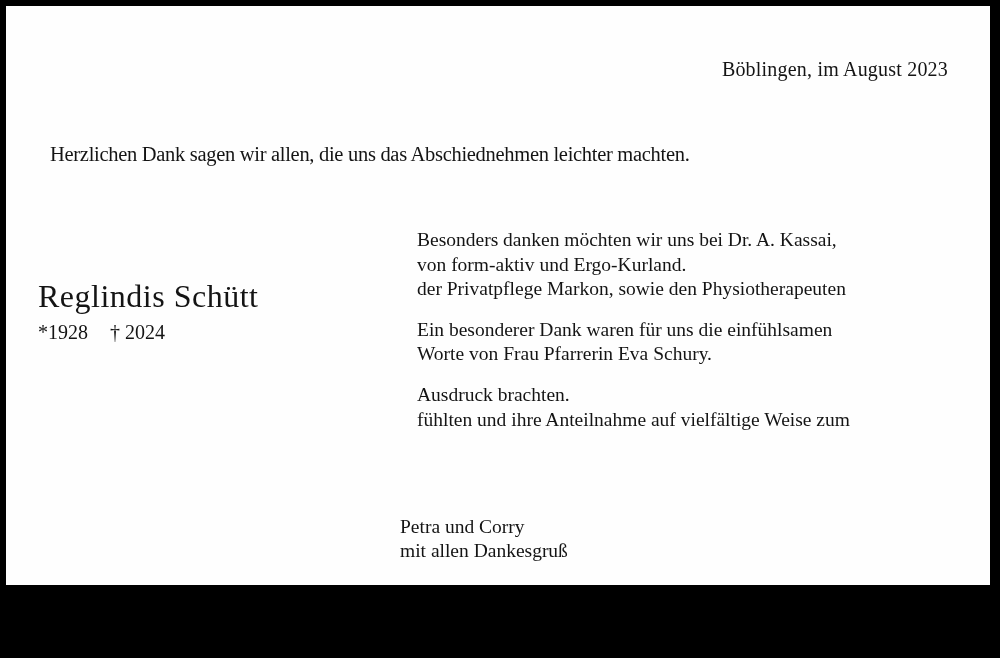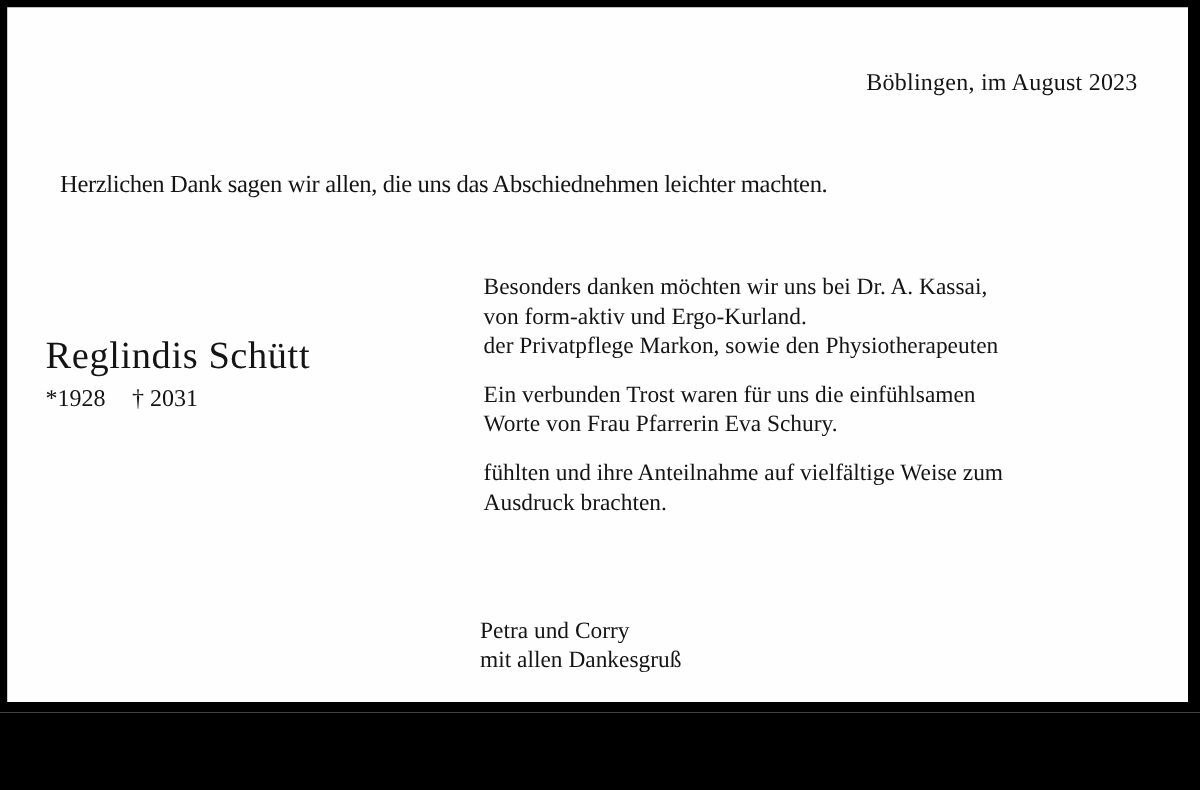--- a/index.html
+++ b/index.html
@@ -46,21 +46,21 @@
     white-space: nowrap;
   }
   .dates {
     margin-top: 6px;
     font-size: 20px;
     white-space: nowrap;
   }
   .dates .death { margin-left: 22px; }
   .body-col {
     position: absolute;
-    left: 397px;
+    left: 411px;
     top: 222px;
     width: 560px;
     font-size: 19.5px;
     line-height: 24.6px;
   }
   .para { margin: 0 0 16px 0; }
   .para div { white-space: nowrap; }
   .signature {
     position: absolute;
     left: 394px;
@@ -76,37 +76,37 @@
 
 <div class="page">
 
   <div class="dateline">Böblingen, im August 2023</div>
 
   <div class="headline">Herzlichen Dank sagen wir allen, die uns das Abschiednehmen leichter machten.</div>
 
   <div class="name-block">
     <div class="name">Reglindis Schütt</div>
     <div class="dates">
-      <span>*1928</span><span class="death">† 2031</span>
+      <span>*1928</span><span class="death">† 2024</span>
     </div>
   </div>
 
   <div class="body-col" id="paragraphs">
       <div class="para">
         <div>Besonders danken möchten wir uns bei Dr. A. Kassai,</div>
         <div>von form-aktiv und Ergo-Kurland.</div>
         <div>der Privatpflege Markon, sowie den Physiotherapeuten</div>
       </div>
       <div class="para">
-        <div>Ein verbunden Trost waren für uns die einfühlsamen</div>
+        <div>Ein besonderer Dank waren für uns die einfühlsamen</div>
         <div>Worte von Frau Pfarrerin Eva Schury.</div>
       </div>
       <div class="para">
+        <div>Ausdruck brachten.</div>
         <div>fühlten und ihre Anteilnahme auf vielfältige Weise zum</div>
-        <div>Ausdruck brachten.</div>
       </div>
     </div>
 
   <div class="signature">
     <div>Petra und Corry</div>
     <div>mit allen Dankesgruß</div>
   </div>
 
 </div>
 

